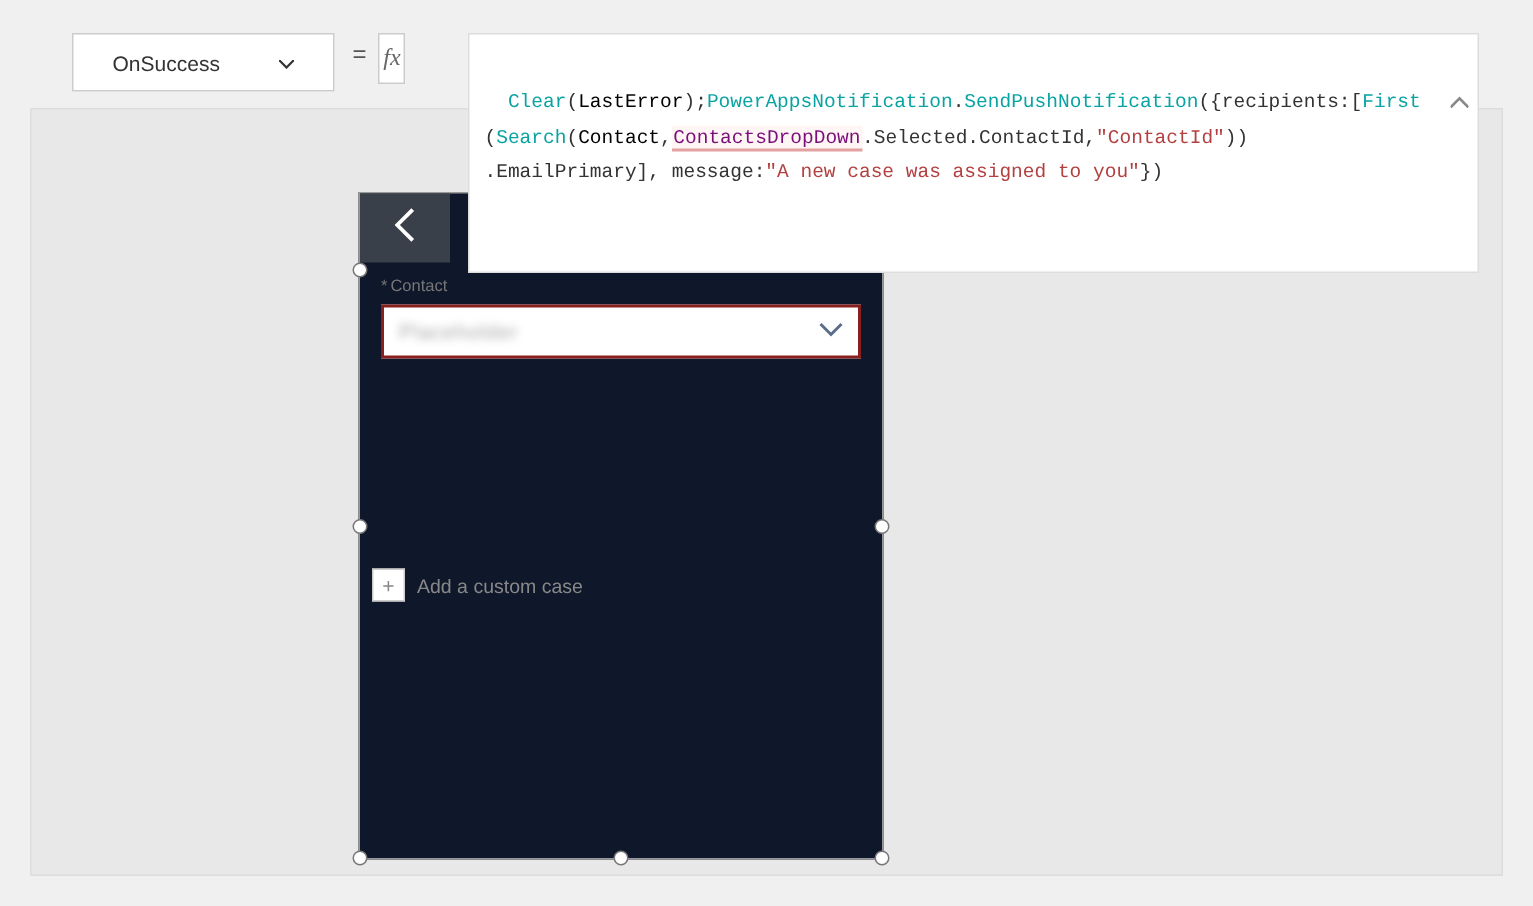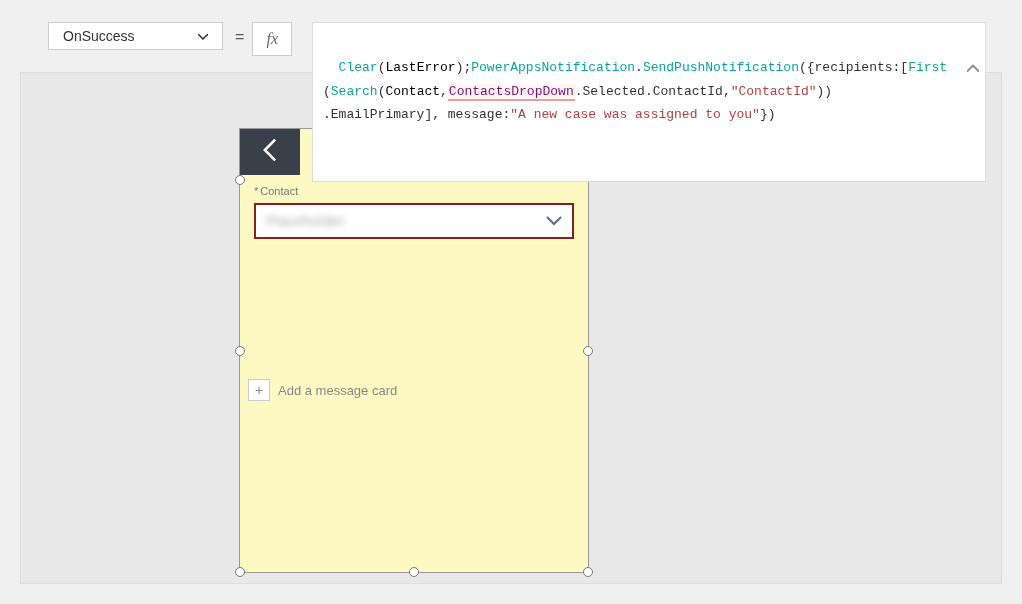--- a/index.html
+++ b/index.html
@@ -16,41 +16,41 @@
       align-items: flex-start;
       background: #f0f0f0;
       padding: 0;
       height: 72px;
       position: relative;
       z-index: 10;
     }
     .property-select {
       margin: 22px 8px 0 48px;
       width: 175px;
-      height: 28px;
+      height: 39px;
       background: #fff;
       border: 1px solid #ccc;
       display: flex;
       align-items: center;
       justify-content: space-between;
-      padding: 0 14px;
+      padding: 0 26px;
       font-size: 14px;
       color: #333;
     }
     .property-select .chev {
       font-size: 12px;
     }
     .equals {
       margin: 28px 4px 0 4px;
       font-size: 16px;
       color: #555;
     }
     .fx-box {
       margin: 22px 4px 0 4px;
-      width: 40px;
+      width: 18px;
       height: 34px;
       background: #fff;
       border: 1px solid #ccc;
       display: flex;
       align-items: center;
       justify-content: center;
       font-style: italic;
       font-family: "Times New Roman", serif;
       color: #666;
       font-size: 16px;
@@ -98,21 +98,21 @@
       bottom: 20px;
       background: #e8e8e8;
       border: 1px solid #ddd;
     }
     .form-container {
       position: absolute;
       left: 218px;
       top: 55px;
       width: 350px;
       height: 445px;
-      background: #fef9c3;
+      background: #0f172a;
       border: 1px solid #999;
     }
     .selection-handle {
       position: absolute;
       width: 10px;
       height: 10px;
       background: #fff;
       border: 1px solid #777;
       border-radius: 50%;
     }
@@ -230,16 +230,16 @@
       <span class="dropdown-value">Placeholder</span>
       <span class="dropdown-chevron">
         <svg viewBox="0 0 16 10">
             <path d="M1 1 L8 8 L15 1" stroke="#5a6d8a" stroke-width="2" fill="none"></path>
           </svg>
       </span>
     </div>
 
     <div class="add-card-row">
       <span class="plus-box">+</span>
-      <span>Add a message card</span>
+      <span>Add a custom case</span>
     </div>
   </div>
 </div>
 
 </body></html>

